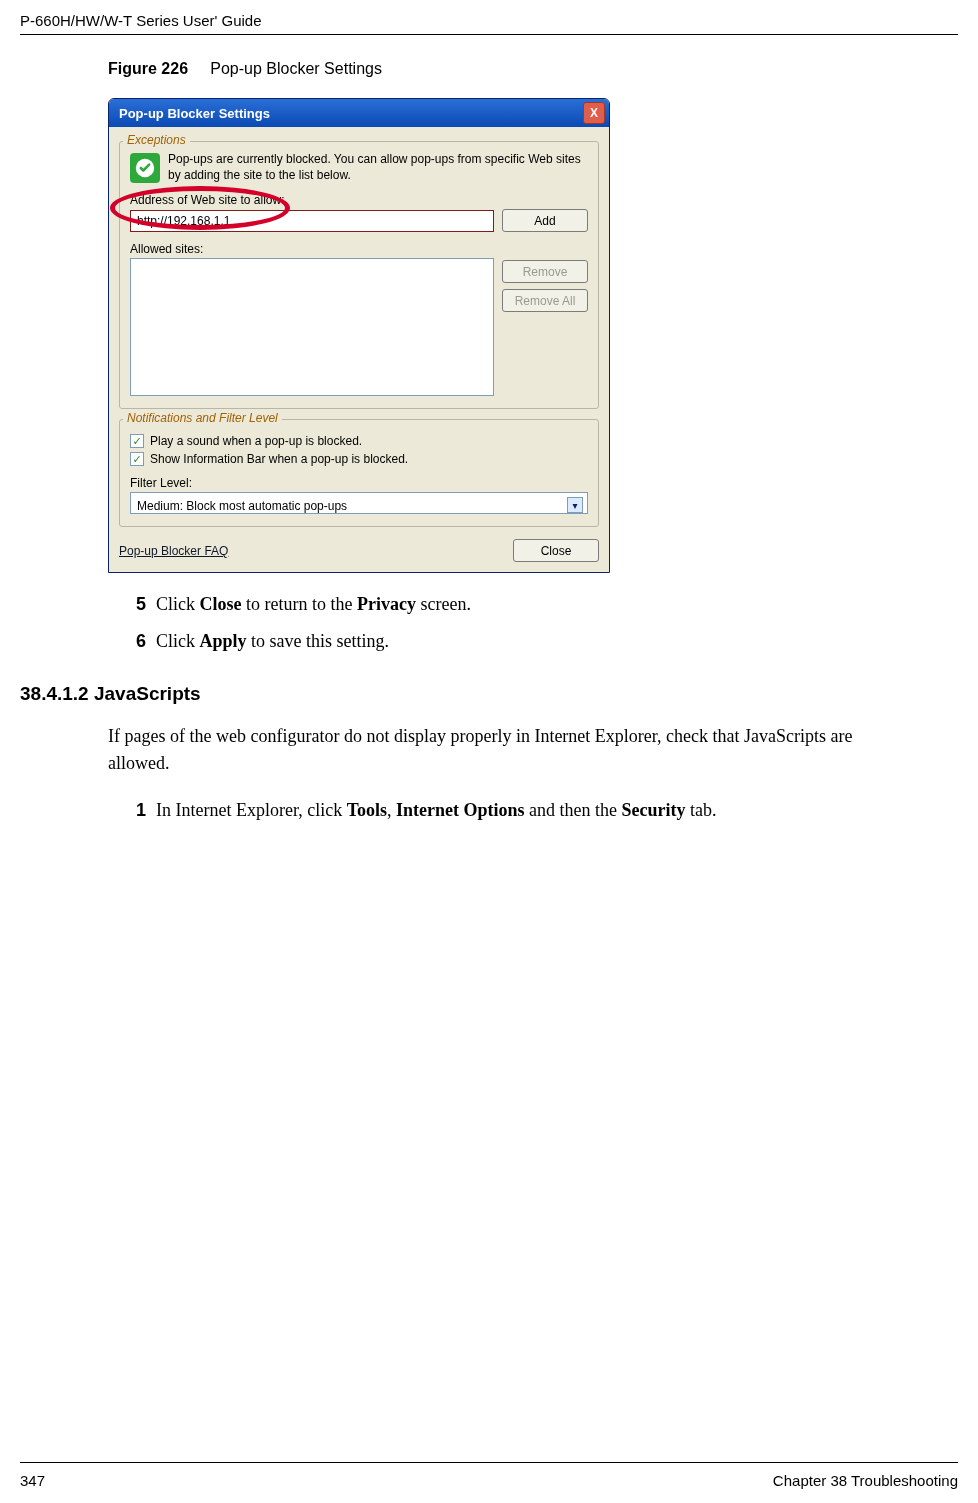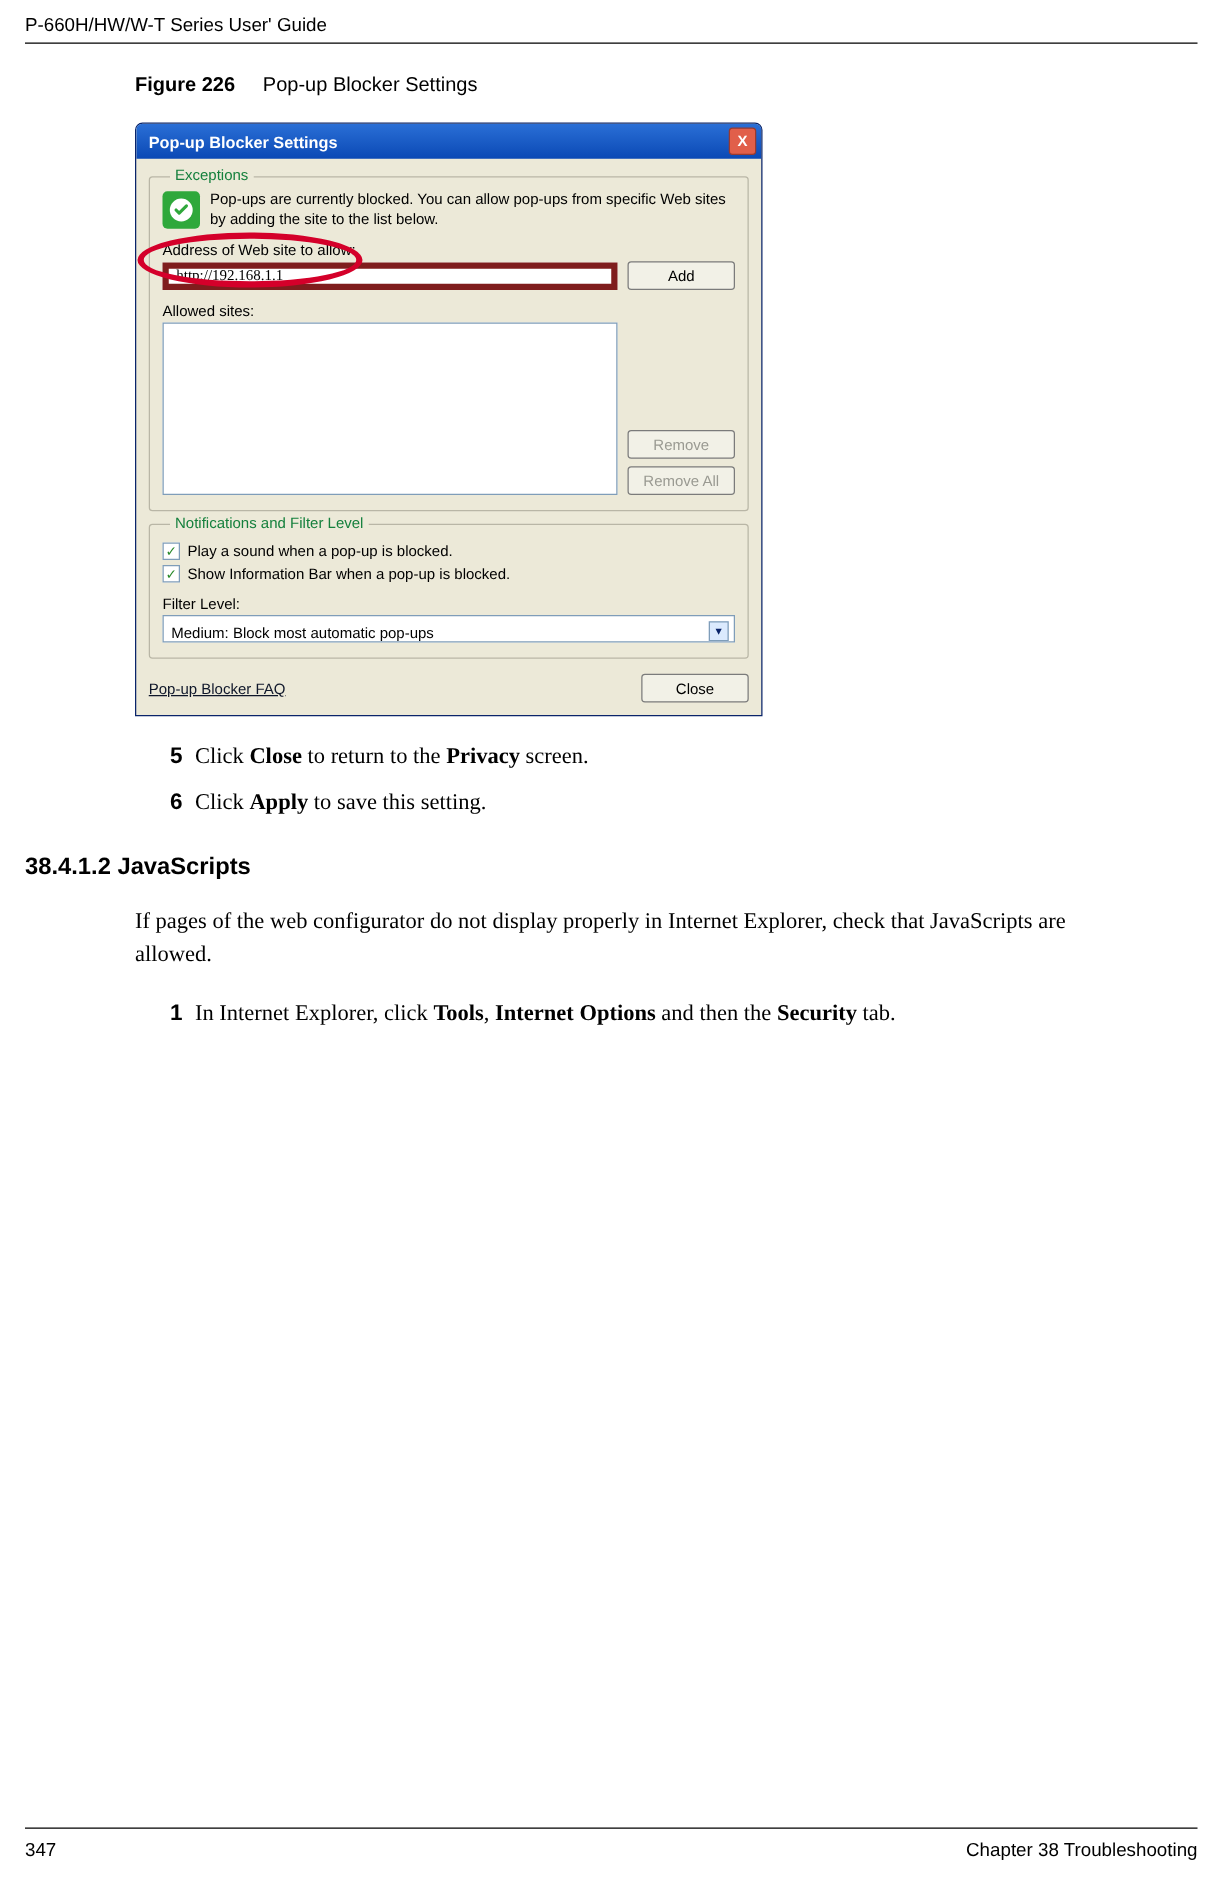--- a/index.html
+++ b/index.html
@@ -29,52 +29,52 @@
     width: 22px; height: 22px; background: #e15f4a; border: 1px solid #9a3a2e;
     border-radius: 3px; display: flex; align-items: center; justify-content: center;
     color: #fff; font-weight: bold; font-family: Arial; font-size: 12px; line-height: 1;
   }
   .dlg-body { padding: 4px 10px 10px 10px; }
   .groupbox {
     border: 1px solid #b9b6a6; border-radius: 3px; padding: 10px 10px 12px 10px;
     position: relative; margin-top: 10px; background: #ece9d8;
   }
   .groupbox .legend {
-    position: absolute; top: -9px; left: 16px; background: #ece9d8;
-    color: #15803d; padding: 0 4px; font-size: 12px;
+    position: absolute; top: -9px; left: 3px; background: #ece9d8;
+    color: #a16207; padding: 0 4px; font-size: 12px; font-style: italic;
   }
   .info-row { display: flex; gap: 8px; align-items: flex-end; }
   .info-icon {
     width: 30px; height: 30px; flex: 0 0 30px; border-radius: 4px;
     background: #2fa83b; display: flex; align-items: center; justify-content: center;
   }
   .info-icon svg { width: 20px; height: 20px; }
   .info-text { font-size: 12px; line-height: 1.3; }
   .field-label { margin-top: 10px; font-size: 12px; }
   .input-row { display: flex; gap: 8px; align-items: center; margin-top: 2px; }
   .input-row .wrap { position: relative; flex: 1; }
   .text-input {
-    width: 100%; height: 22px; border: 5px solid #7f1d1d; background: #fff;
-    font-family: Liberation Serif, serif; font-size: 12px; padding: 2px 6px;
+    width: 100%; height: 22px; border: 1px solid #7f1d1d; background: #fff;
+    font-family: Liberation Sans, sans-serif; font-size: 12px; padding: 2px 6px;
   }
   .red-ellipse {
     position: absolute; pointer-events: none; border: 5px solid #d4002a;
     border-radius: 50%; width: 180px; height: 44px; left: -20px; top: -24px;
   }
   .winbtn {
     height: 23px; min-width: 86px; border: 1px solid #7b7b7b; background: #f2f1e7;
     font-family: Tahoma, Arial, sans-serif; font-size: 12px; border-radius: 3px;
     padding: 0 10px; color: #000;
   }
   .winbtn[disabled] { color: #9a9a92; }
   .allowed-list {
     width: 100%; height: 138px; border: 1px solid #7f9db9; background: #fff; margin-top: 2px;
   }
   .right-btns { display: flex; flex-direction: column; gap: 6px; align-items: flex-end; margin-top: 2px; }
-  .allowed-row { display: flex; gap: 8px; align-items: flex-end; margin-top: 10px; }
+  .allowed-row { display: flex; gap: 8px; align-items: flex-start; margin-top: 10px; }
   .allowed-row .left { flex: 1; }
   .cb-row { display: flex; align-items: center; gap: 6px; margin-top: 4px; }
   .checkbox {
     width: 14px; height: 14px; border: 1px solid #7f9db9; background: #fff;
     display: inline-flex; align-items: center; justify-content: center; color: #2a8a2a; font-size: 11px;
   }
   .filter-select {
     width: 100%; height: 22px; border: 1px solid #7f9db9; background: #fff;
     display: flex; align-items: flex-end; justify-content: space-between; padding: 0 4px 0 6px; margin-top: 2px;
   }

